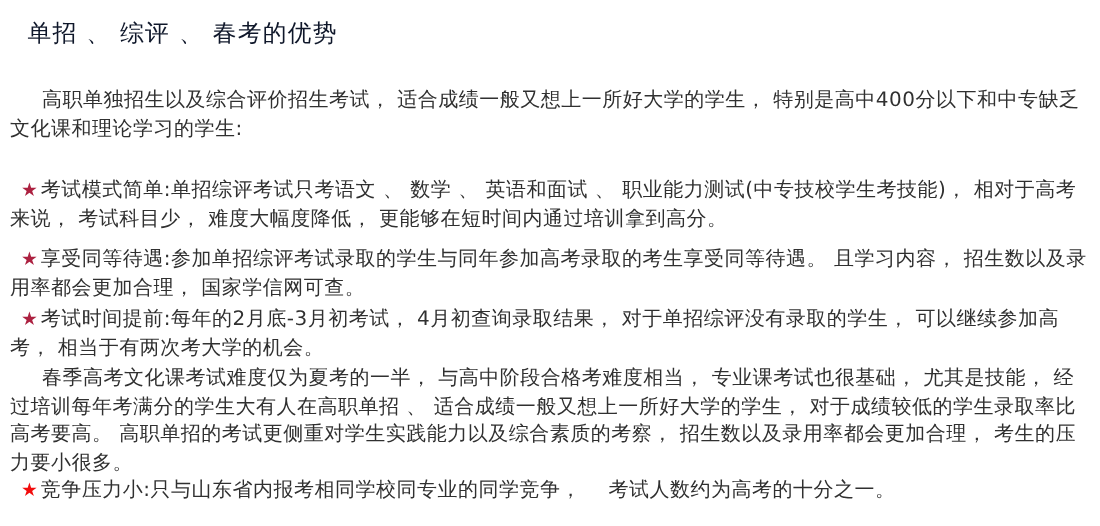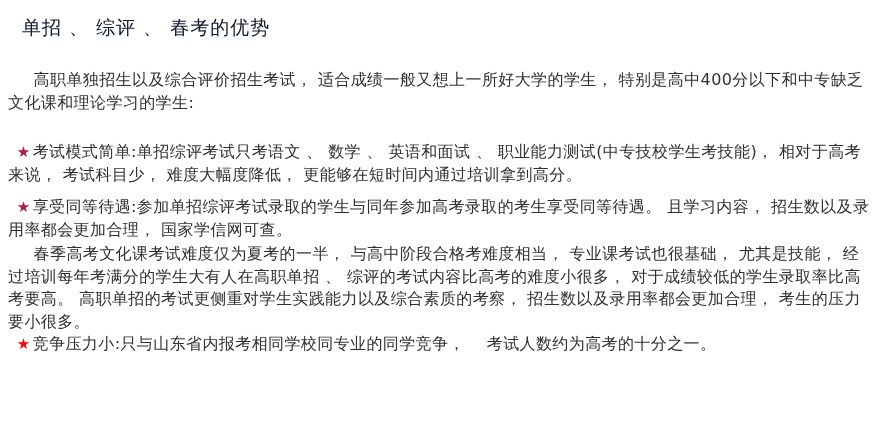--- a/index.html
+++ b/index.html
@@ -49,19 +49,20 @@
 <main>
 
   <h1>单招 、 综评 、 春考的优势</h1>
 
   <p class="para g-intro">高职单独招生以及综合评价招生考试， 适合成绩一般又想上一所好大学的学生， 特别是高中400分以下和中专缺乏文化课和理论学习的学生:</p>
 
   <p class="bullet g-b1"><span class="star" style="color: rgb(172, 33, 64);">★</span><span>考试模式简单:单招综评考试只考语文 、 数学 、 英语和面试 、 职业能力测试(中专技校学生考技能)， 相对于高考来说， 考试科目少， 难度大幅度降低， 更能够在短时间内通过培训拿到高分。</span></p>
 
   <p class="bullet g-b2"><span class="star" style="color: rgb(172, 33, 64);">★</span><span>享受同等待遇:参加单招综评考试录取的学生与同年参加高考录取的考生享受同等待遇。 且学习内容， 招生数以及录用率都会更加合理， 国家学信网可查。</span></p>
 
+  <p class="bullet g-b3"><span class="star" style="color: rgb(172, 33, 64);">★</span><span>考试时间提前:每年的2月底-3月初考试， 4月初查询录取结果， 对于单招综评没有录取的学生， 可以继续参加高考， 相当于有两次考大学的机会。</span></p>
 
 
-  <p class="para g-p2">春季高考文化课考试难度仅为夏考的一半， 与高中阶段合格考难度相当， 专业课考试也很基础， 尤其是技能， 经过培训每年考满分的学生大有人在高职单招 、 综评的考试内容比高考的难度小很多， 对于成绩较低的学生录取率比高考要高。 高职单招的考试更侧重对学生实践能力以及综合素质的考察， 招生数以及录用率都会更加合理， 考生的压力要小很多。</p>
+  <p class="para g-p2">春季高考文化课考试难度仅为夏考的一半， 与高中阶段合格考难度相当， 专业课考试也很基础， 尤其是技能， 经过培训每年考满分的学生大有人在高职单招 、 适合成绩一般又想上一所好大学的学生， 对于成绩较低的学生录取率比高考要高。 高职单招的考试更侧重对学生实践能力以及综合素质的考察， 招生数以及录用率都会更加合理， 考生的压力要小很多。</p>
 
   <p class="bullet g-b5"><span class="star" style="color: rgb(242, 12, 12);">★</span><span>竞争压力小:只与山东省内报考相同学校同专业的同学竞争， 　考试人数约为高考的十分之一。</span></p>
 
 </main>
 
 </body></html>

